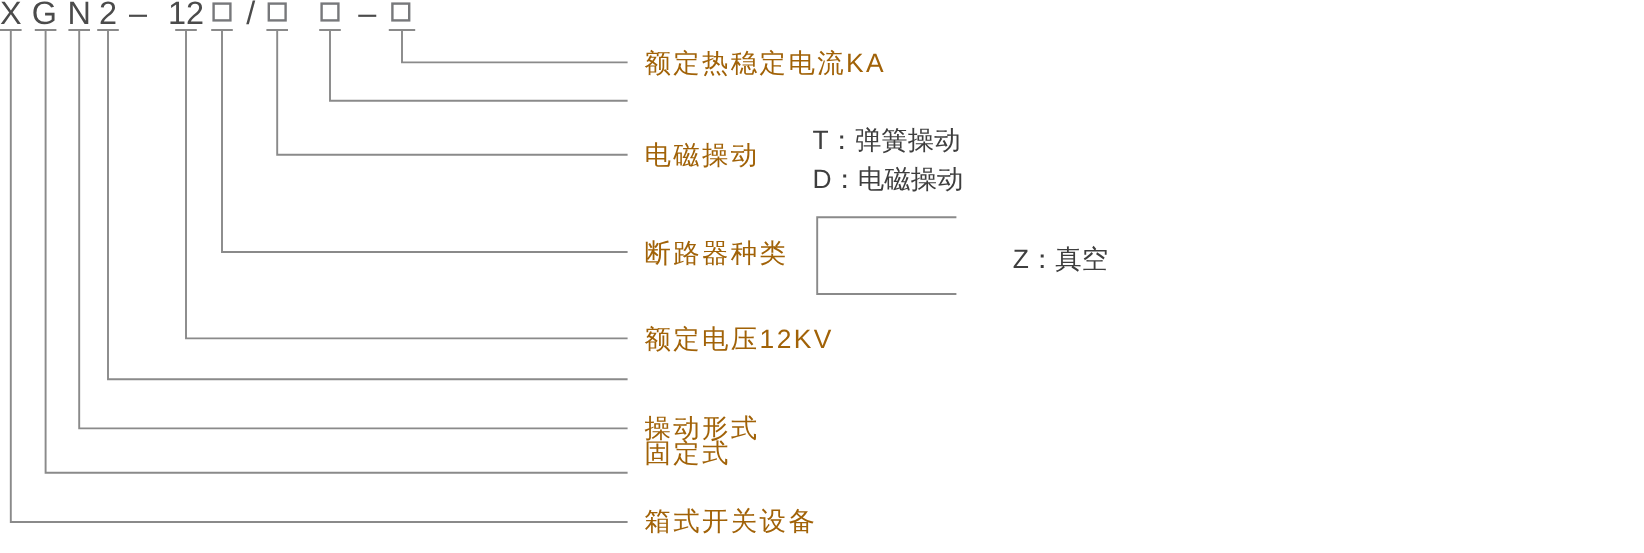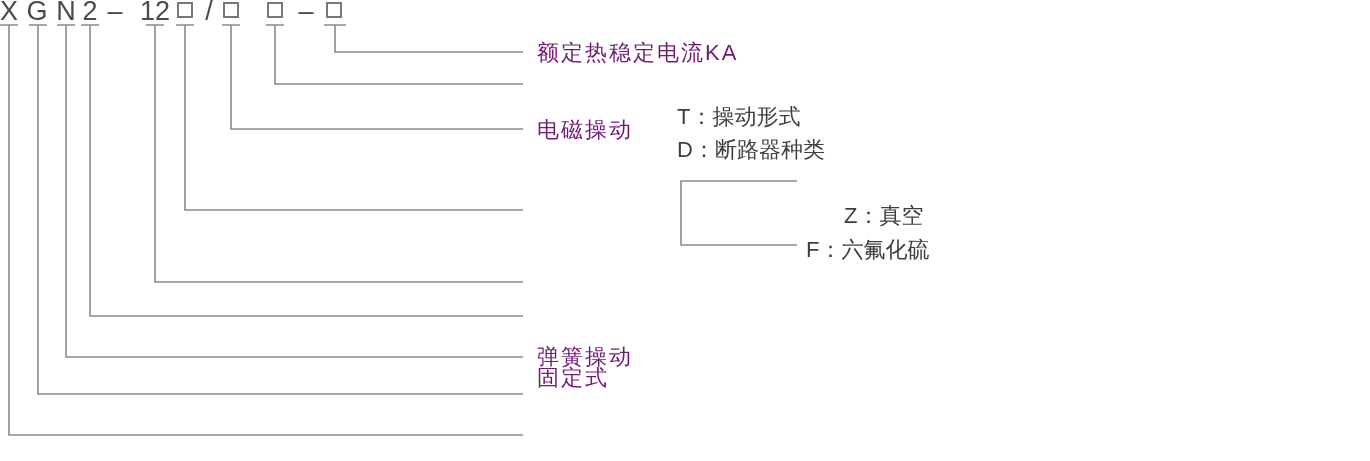--- a/index.html
+++ b/index.html
@@ -37,21 +37,21 @@
     height: 16px;
     box-sizing: border-box;
     border: 2px solid #77787b;
     background: #ffffff;
   }
   .lbl {
     position: absolute;
     transform: translateY(-50%);
     font-size: 22px;
     letter-spacing: 2px;
-    color: #701a75;
+    color: #a16207;
     white-space: nowrap;
   }
   .opt {
     position: absolute;
     transform: translateY(-50%);
     font-size: 22px;
     letter-spacing: 0px;
     color: #3e3e3e;
     white-space: nowrap;
   }
@@ -86,22 +86,24 @@
     <div class="ph-box" style="left:177px"></div>
     <span class="code-char" style="left:209px">/</span>
     <div class="ph-box" style="left:223px"></div>
     <div class="ph-box" style="left:267px"></div>
     <span class="code-char" style="left:306px">–</span>
     <div class="ph-box" style="left:326px"></div>
   </div>
 
   <div class="lbl" style="left:537px; top:53px">额定热稳定电流KA</div>
   <div class="lbl" style="left:537px; top:130px">电磁操动</div>
-  <div class="lbl" style="left:537px; top:357px">弹簧操动</div>
+  <div class="lbl" style="left:537px; top:211px">断路器种类</div>
+  <div class="lbl" style="left:537px; top:283px">额定电压12KV</div>
+  <div class="lbl" style="left:537px; top:357px">操动形式</div>
   <div class="lbl" style="left:537px; top:378px">固定式</div>
+  <div class="lbl" style="left:537px; top:435px">箱式开关设备</div>
 
-  <div class="opt" style="left:677px; top:117px">T：操动形式</div>
-  <div class="opt" style="left:677px; top:150px">D：断路器种类</div>
+  <div class="opt" style="left:677px; top:117px">T：弹簧操动</div>
+  <div class="opt" style="left:677px; top:150px">D：电磁操动</div>
 
   <div class="opt" style="left:844px; top:216px">Z：真空</div>
-  <div class="opt" style="left:806px; top:250px">F：六氟化硫</div>
 
 </div>
 
 </body></html>

